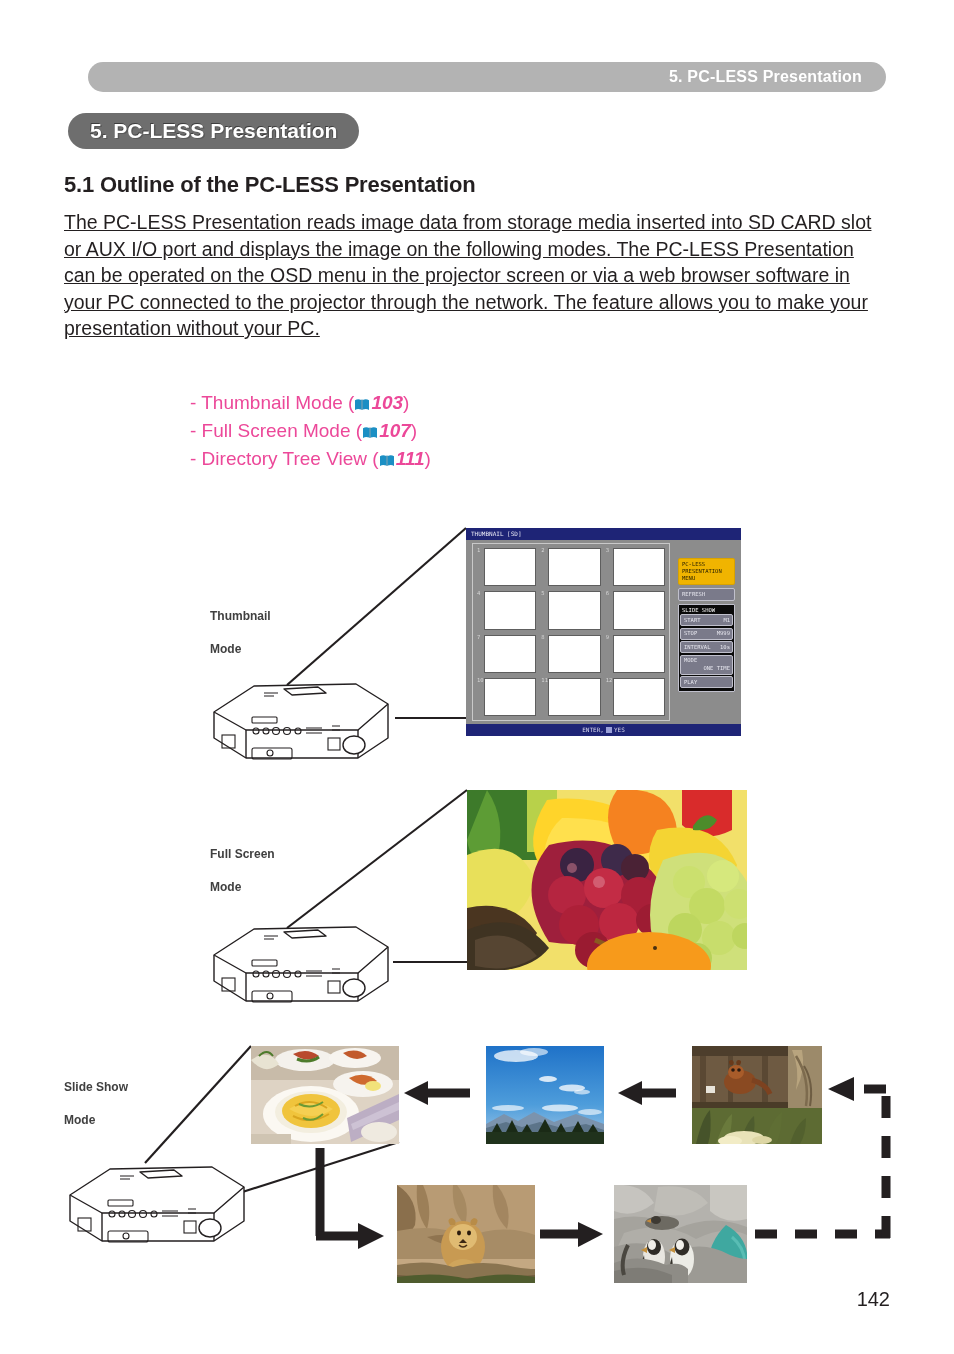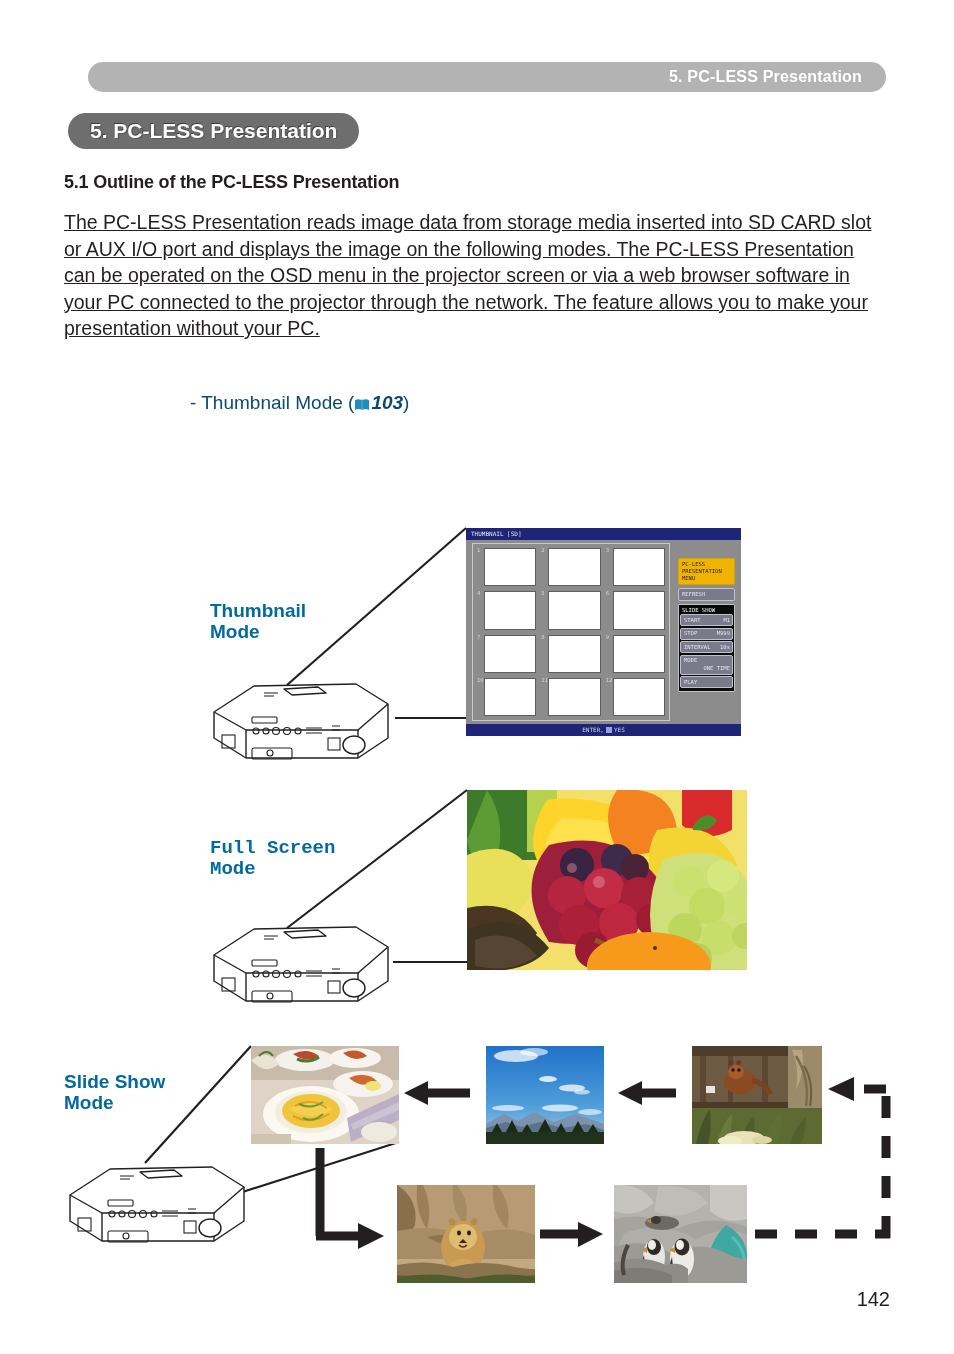--- a/index.html
+++ b/index.html
@@ -59,21 +59,21 @@
     text-shadow:
       1.4px 1.4px 0 #5a5a5a,
       -0.7px -0.7px 0 #3d3d3d;
   }
 
   
   .section-heading {
     position: absolute;
     left: 64px;
     top: 172px;
-    font-size: 18px;
+    font-size: 22px;
     font-weight: bold;
     letter-spacing: -0.2px;
     color: #231f20;
     white-space: nowrap;
   }
 
   
   .body-text {
     position: absolute;
     left: 64px;
@@ -85,46 +85,46 @@
     text-decoration: underline;
   }
 
   
   .mode-list {
     position: absolute;
     left: 190px;
     top: 390px;
     font-size: 19px;
     line-height: 26px;
-    color: #0c4a6e;
+    color: #ec4899;
   }
   .mode-list-item {
     white-space: nowrap;
   }
   .book-icon {
     display: inline-block;
     vertical-align: -2px;
     margin-right: 1px;
   }
   .page-ref {
     font-weight: bold;
     font-style: italic;
   }
 
   
   .diagram-label {
     position: absolute;
-    font-size: 19px;
+    font-size: 12px;
     font-weight: bold;
-    line-height: 21px;
-    color: #0369a1;
+    line-height: 33px;
+    color: #404040;
     white-space: pre-line;
   }
   #label-thumbnail { left: 210px; top: 600px; }
-  #label-fullscreen { left: 210px; top: 838px; font-family: Liberation Mono, monospace; }
+  #label-fullscreen { left: 210px; top: 838px; }
   #label-slideshow { left: 64px; top: 1071px; }
 
   
   .overlay-svg {
     position: absolute;
     left: 0;
     top: 0;
     width: 954px;
     height: 1354px;
     pointer-events: none;
@@ -334,20 +334,34 @@
 <div class="body-text">The PC-LESS Presentation reads image data from storage media inserted into SD CARD slot or AUX I/O port and displays the image on the following modes. The PC-LESS Presentation can be operated on the OSD menu in the projector screen or via a web browser software in your PC connected to the projector through the network.
 The feature allows you to make your presentation without your PC.</div>
 
 <div class="mode-list">
   <div class="mode-list-item">
     <span>- Thumbnail Mode (</span><span class="book-icon"><svg width="16" height="13" viewBox="0 0 16 13">
           <path d="M1 2.2C2.8 1 5 0.9 7.3 1.9V11.6C5 10.6 2.8 10.7 1 11.9Z" fill="#1b8fc4"></path>
           <path d="M15 2.2C13.2 1 11 0.9 8.7 1.9V11.6C11 10.6 13.2 10.7 15 11.9Z" fill="#1b8fc4"></path>
           <rect x="7.4" y="1.6" width="1.2" height="10.2" fill="#0d6d99"></rect>
         </svg></span><span class="page-ref">103</span><span>)</span>
+  </div>
+  <div class="mode-list-item">
+    <span>- Full Screen Mode (</span><span class="book-icon"><svg width="16" height="13" viewBox="0 0 16 13">
+          <path d="M1 2.2C2.8 1 5 0.9 7.3 1.9V11.6C5 10.6 2.8 10.7 1 11.9Z" fill="#1b8fc4"></path>
+          <path d="M15 2.2C13.2 1 11 0.9 8.7 1.9V11.6C11 10.6 13.2 10.7 15 11.9Z" fill="#1b8fc4"></path>
+          <rect x="7.4" y="1.6" width="1.2" height="10.2" fill="#0d6d99"></rect>
+        </svg></span><span class="page-ref">107</span><span>)</span>
+  </div>
+  <div class="mode-list-item">
+    <span>- Directory Tree View (</span><span class="book-icon"><svg width="16" height="13" viewBox="0 0 16 13">
+          <path d="M1 2.2C2.8 1 5 0.9 7.3 1.9V11.6C5 10.6 2.8 10.7 1 11.9Z" fill="#1b8fc4"></path>
+          <path d="M15 2.2C13.2 1 11 0.9 8.7 1.9V11.6C11 10.6 13.2 10.7 15 11.9Z" fill="#1b8fc4"></path>
+          <rect x="7.4" y="1.6" width="1.2" height="10.2" fill="#0d6d99"></rect>
+        </svg></span><span class="page-ref">111</span><span>)</span>
   </div>
 </div>
 
 <div class="diagram-label" id="label-thumbnail">Thumbnail
 Mode</div>
 <div class="diagram-label" id="label-fullscreen">Full Screen
 Mode</div>
 <div class="diagram-label" id="label-slideshow">Slide Show
 Mode</div>
 

